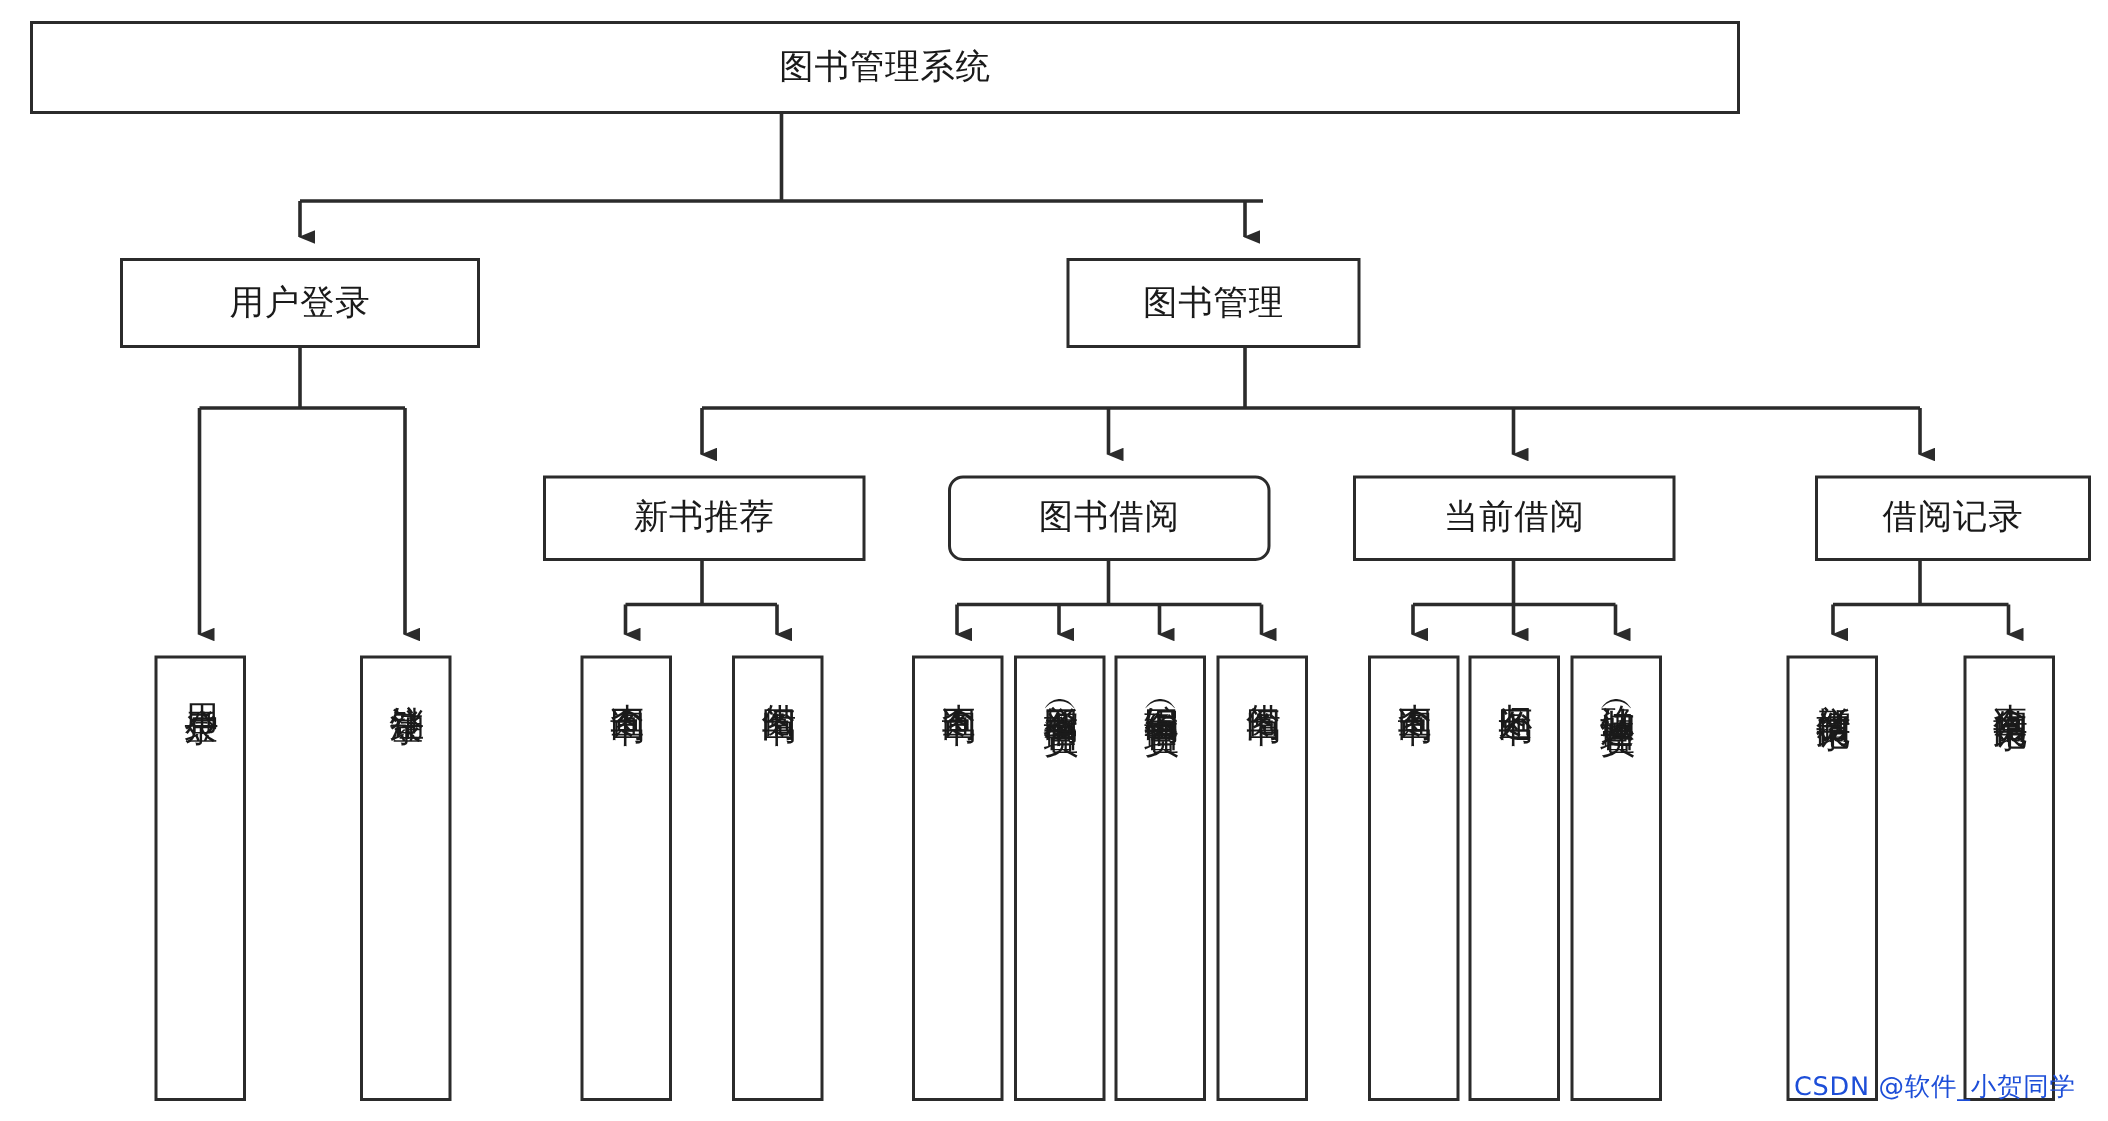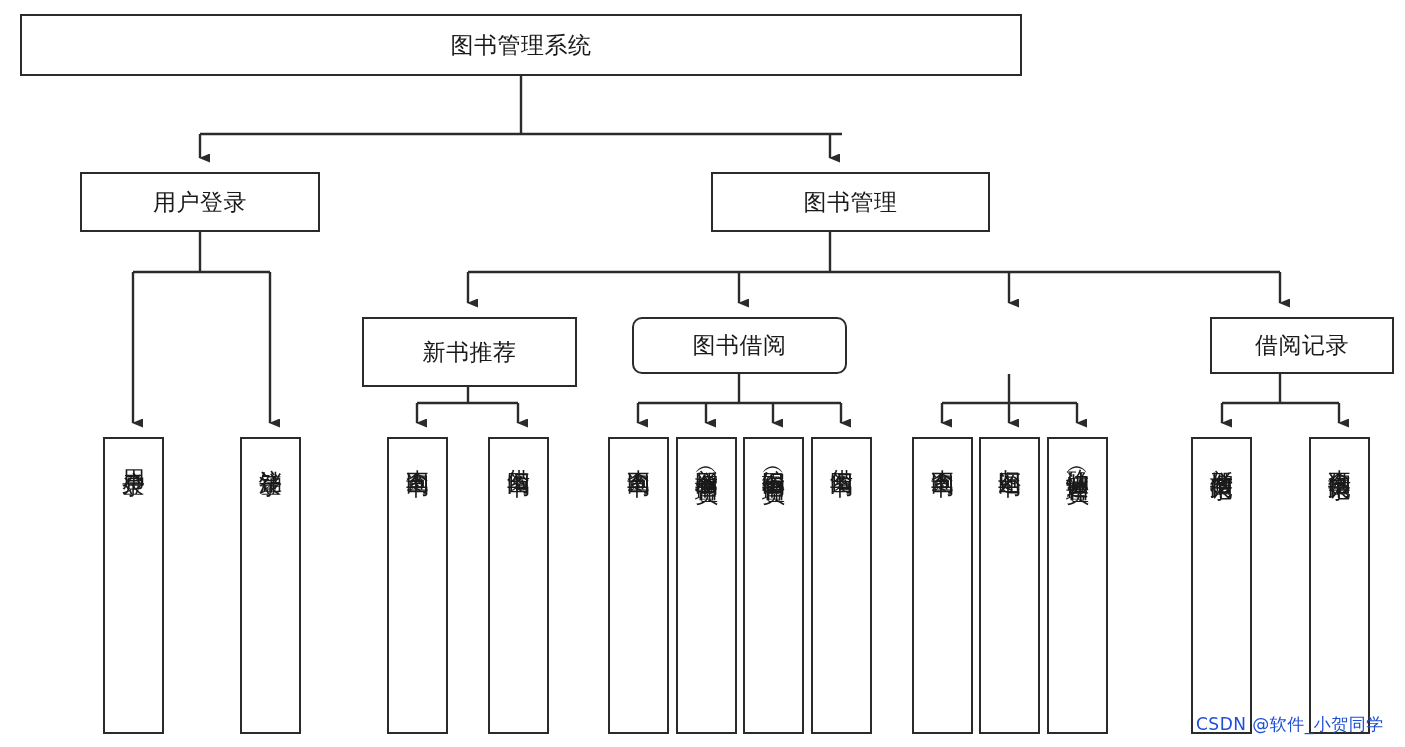--- a/index.html
+++ b/index.html
@@ -122,37 +122,40 @@
       <path d="M1009,403 L1009,423" marker-end="url(#arrowhead)"></path>
       <path d="M1077,403 L1077,423" marker-end="url(#arrowhead)"></path>
 
       <path d="M1280,374 L1280,403"></path>
       <path d="M1222,403 L1339,403"></path>
       <path d="M1222,403 L1222,423" marker-end="url(#arrowhead)"></path>
       <path d="M1339,403 L1339,423" marker-end="url(#arrowhead)"></path>
     </g>
   </svg>
 
-  <div class="node root h" style="left:20px; top:14px; width:1002px; height:62px;">
+  <div class="node root h" style="left:20px; top:14px; width:1140px; height:62px;">
     <span class="node-label">图书管理系统</span>
   </div>
 
   <div class="node h" style="left:80px; top:172px; width:240px; height:60px;">
     <span class="node-label">用户登录</span>
   </div>
-  <div class="node h" style="left:711px; top:172px; width:279px; height:60px;">
+  <div class="node h" style="left:711px; top:172px; width:196px; height:60px;">
     <span class="node-label">图书管理</span>
   </div>
 
-  <div class="node h" style="left:362px; top:317px; width:215px; height:70px;">
+  <div class="node h" style="left:362px; top:317px; width:215px; height:57px;">
     <span class="node-label">新书推荐</span>
   </div>
   <div class="node h" style="left:632px; top:317px; width:215px; height:57px;border-radius:10px;">
     <span class="node-label">图书借阅</span>
   </div>
+  <div class="node h" style="left:902px; top:317px; width:215px; height:57px;">
+    <span class="node-label">当前借阅</span>
+  </div>
   <div class="node h" style="left:1210px; top:317px; width:184px; height:57px;">
     <span class="node-label">借阅记录</span>
   </div>
 
   <div class="node v" style="left:103px; top:437px; width:61px; height:297px;">
     <span class="node-label">用户登录</span>
   </div>
   <div class="node v" style="left:240px; top:437px; width:61px; height:297px;">
     <span class="node-label">注销登录</span>
   </div>

